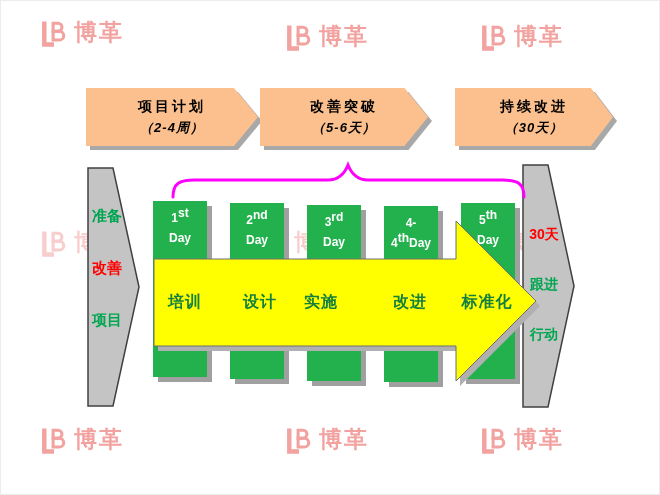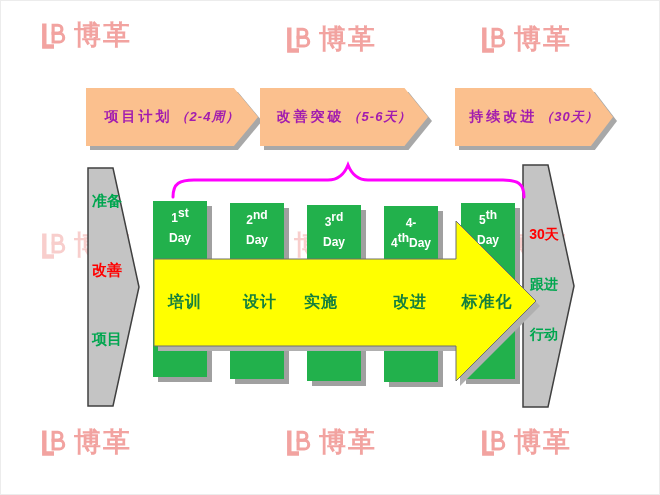--- a/index.html
+++ b/index.html
@@ -5,51 +5,51 @@
   html,body{margin:0;padding:0;background:#fff;}
   .canvas{
     position:relative;width:660px;height:495px;background:#ffffff;overflow:hidden;
     font-family:"Liberation Sans","DejaVu Sans",sans-serif;
     border:1px solid #ececec;box-sizing:border-box;
   }
 
   
   .wm{position:absolute;display:flex;align-items:center;gap:5px;color:#f09390;z-index:0;opacity:.85;}
   .wm.dim{opacity:.45;}
-  .wm-text{font-size:27px;font-weight:bold;letter-spacing:2px;}
+  .wm-text{font-size:23px;font-weight:bold;letter-spacing:2px;}
   .wm-a{left:38px;top:16px}.wm-b{left:283px;top:20px}.wm-c{left:478px;top:20px}
   .wm-d{left:38px;top:226px}.wm-e{left:258px;top:226px}.wm-f{left:474px;top:226px}
   .wm-g{left:38px;top:423px}.wm-h{left:283px;top:423px}.wm-i{left:478px;top:423px}
 
   
   .banner{position:absolute;width:172px;height:58px;z-index:3;}
   .banner .sh,.banner .fg{position:absolute;inset:0;clip-path:polygon(0 0,86% 0,100% 50%,86% 100%,0 100%);}
   .banner .sh{transform:translate(4px,4px);background:#a8a8a8;}
-  .banner .fg{background:#fbc08e;display:flex;flex-direction:row;justify-content:center;align-items:center;gap:3px;font-weight:bold;color:#a21caf;}
+  .banner .fg{background:#fbc08e;display:flex;flex-direction:column;justify-content:center;align-items:center;gap:3px;font-weight:bold;color:#000000;}
   .banner .b1{font-size:14px;letter-spacing:3px;}
   .banner .b2{font-size:13px;letter-spacing:1px;font-style:italic;}
   .banner-1{left:85px;top:87px;}
   .banner-2{left:259px;top:87px;width:168px;}
   .banner-3{left:454px;top:87px;width:158px;}
 
   
   .day{position:absolute;width:54px;height:176px;z-index:3;}
   .day .sh{position:absolute;inset:0;transform:translate(5px,5px);background:#a0a0a0;}
   .day .fg{position:absolute;inset:0;background:#22b14c;color:#fff;text-align:center;
            font-weight:bold;font-size:12px;padding-top:5px;box-sizing:border-box;line-height:1.25;}
   .day sup{font-size:12px;margin-top:12px;}
   .day-1{left:152px;top:200px}.day-2{left:229px;top:202px}.day-3{left:306px;top:204px}
   .day-4{left:383px;top:205px}.day-5{left:460px;top:202px}
 
   
   .left-arrow-svg{position:absolute;left:86px;top:166px;z-index:2;}
   .right-arrow-svg{position:absolute;left:521px;top:163px;z-index:2;}
   .side-text{position:absolute;z-index:4;display:flex;flex-direction:column;align-items:center;
              font-weight:bold;font-size:15px;width:36px;line-height:18px;}
-  .side-text-left{left:88px;top:191px;gap:51px;}
+  .side-text-left{left:88px;top:206px;gap:34px;}
   .side-text-right{left:523px;top:224px;gap:32px;font-size:14px;width:40px;}
   .t-green{color:#00a64f;}
   .t-red{color:#ff0000;}
 
   
   .brace{position:absolute;left:165px;top:158px;z-index:4;}
 
   
   .yarrow{position:absolute;left:145px;top:210px;z-index:5;}
   .phase{position:absolute;top:291px;transform:translateX(-50%);font-weight:bold;font-size:16px;

